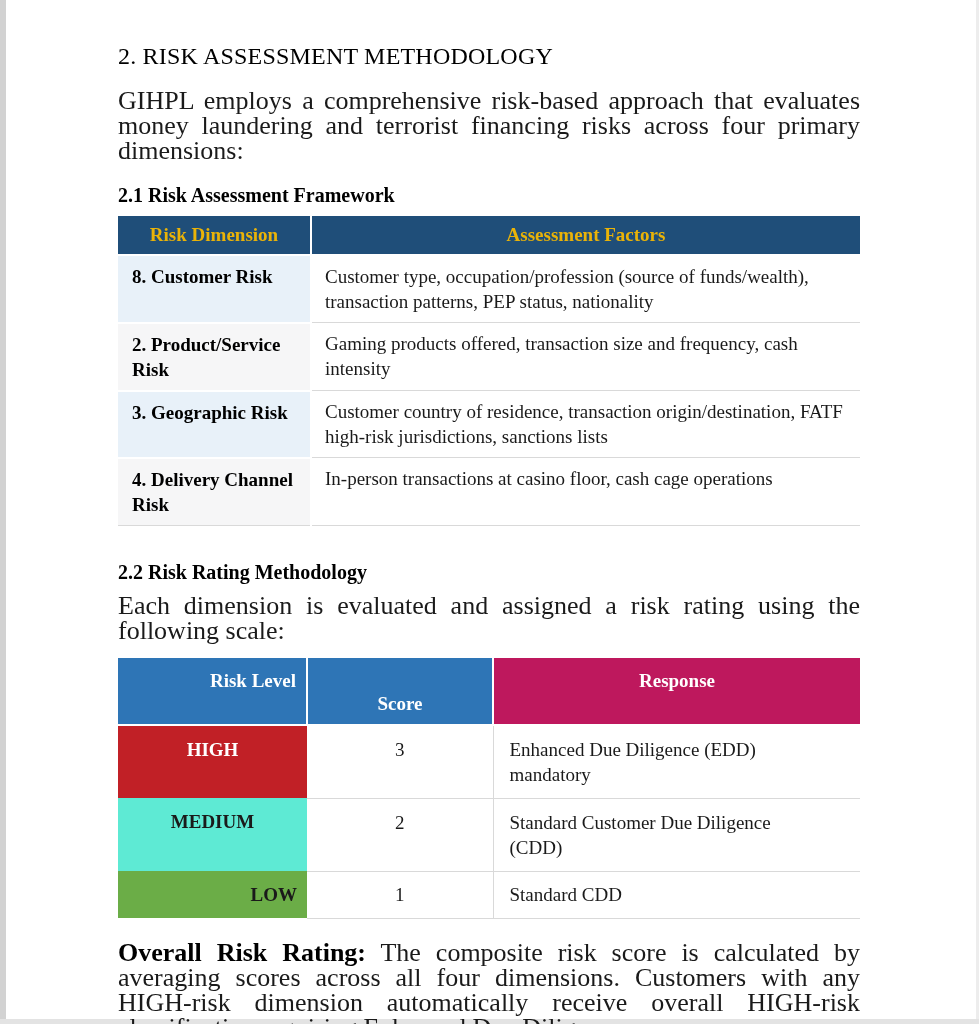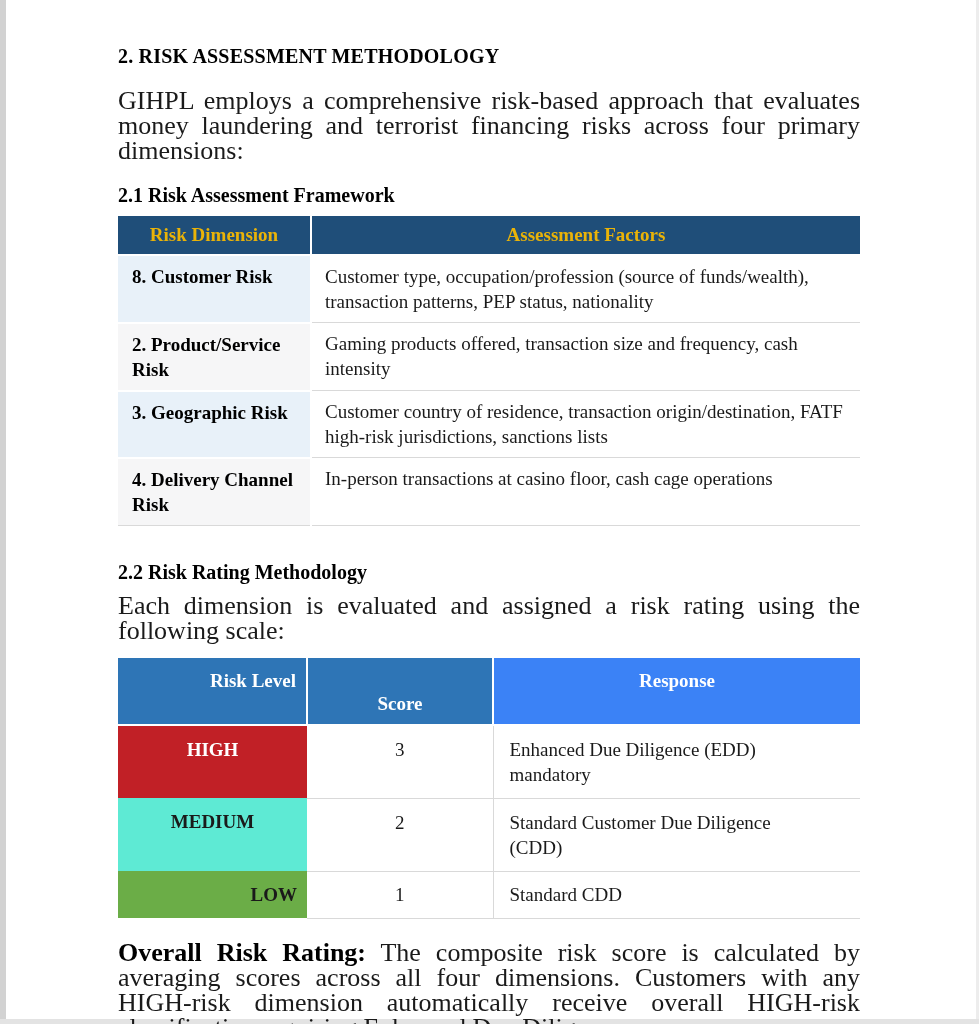--- a/index.html
+++ b/index.html
@@ -22,21 +22,21 @@
   .edge-strip-right {
     position: absolute; right: 0; top: 0; bottom: 0; width: 3px;
     background: #ededed;
   }
   .content {
     position: absolute; left: 118px; top: 0;
     width: 742px;
     padding-top: 44px;
   }
   h1.doc-heading {
-    font-size: 20px; line-height: 25px; font-weight: bold; color: #000;
+    font-size: 24px; line-height: 25px; font-weight: normal; color: #000;
     margin: 0 0 19px 0;
     letter-spacing: 0.2px;
   }
   p.para {
     font-size: 26px; line-height: 25px;
     text-align: justify;
   }
   p.intro-para { margin: 0 0 20px 0; }
   h2.section-title {
     font-size: 20px; line-height: 25px; font-weight: bold; color: #000;
@@ -157,21 +157,21 @@
   <table class="t2">
     <colgroup>
         <col class="c1">
         <col class="c2">
         <col class="c3">
       </colgroup>
     <thead>
       <tr>
         <th class="th-divider" style="background-color: rgb(46, 117, 182); text-align: right;">Risk Level</th>
         <th class="th-divider score-th" style="background-color: rgb(46, 117, 182);">Score</th>
-        <th style="background-color: #3b82f6;">Response</th>
+        <th style="background-color: #be185d;">Response</th>
       </tr>
     </thead>
     <tbody>
       <tr>
         <td class="level" style="background-color: rgb(193, 32, 38); color: rgb(255, 255, 255);">HIGH</td>
         <td class="score">3</td>
         <td class="response">Enhanced Due Diligence (EDD) mandatory</td>
       </tr>
       <tr>
         <td class="level" style="background-color: #5eead4; color: rgb(26, 26, 26);">MEDIUM</td>

